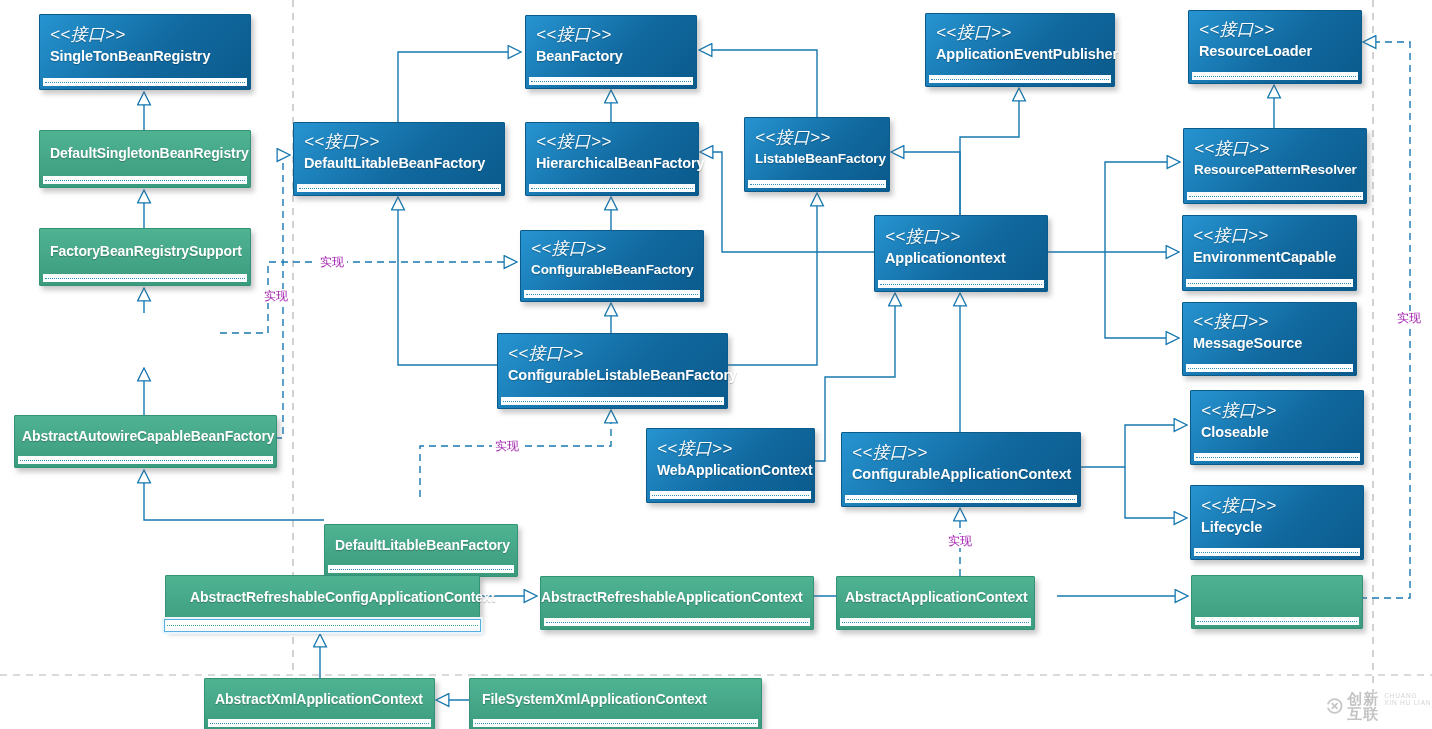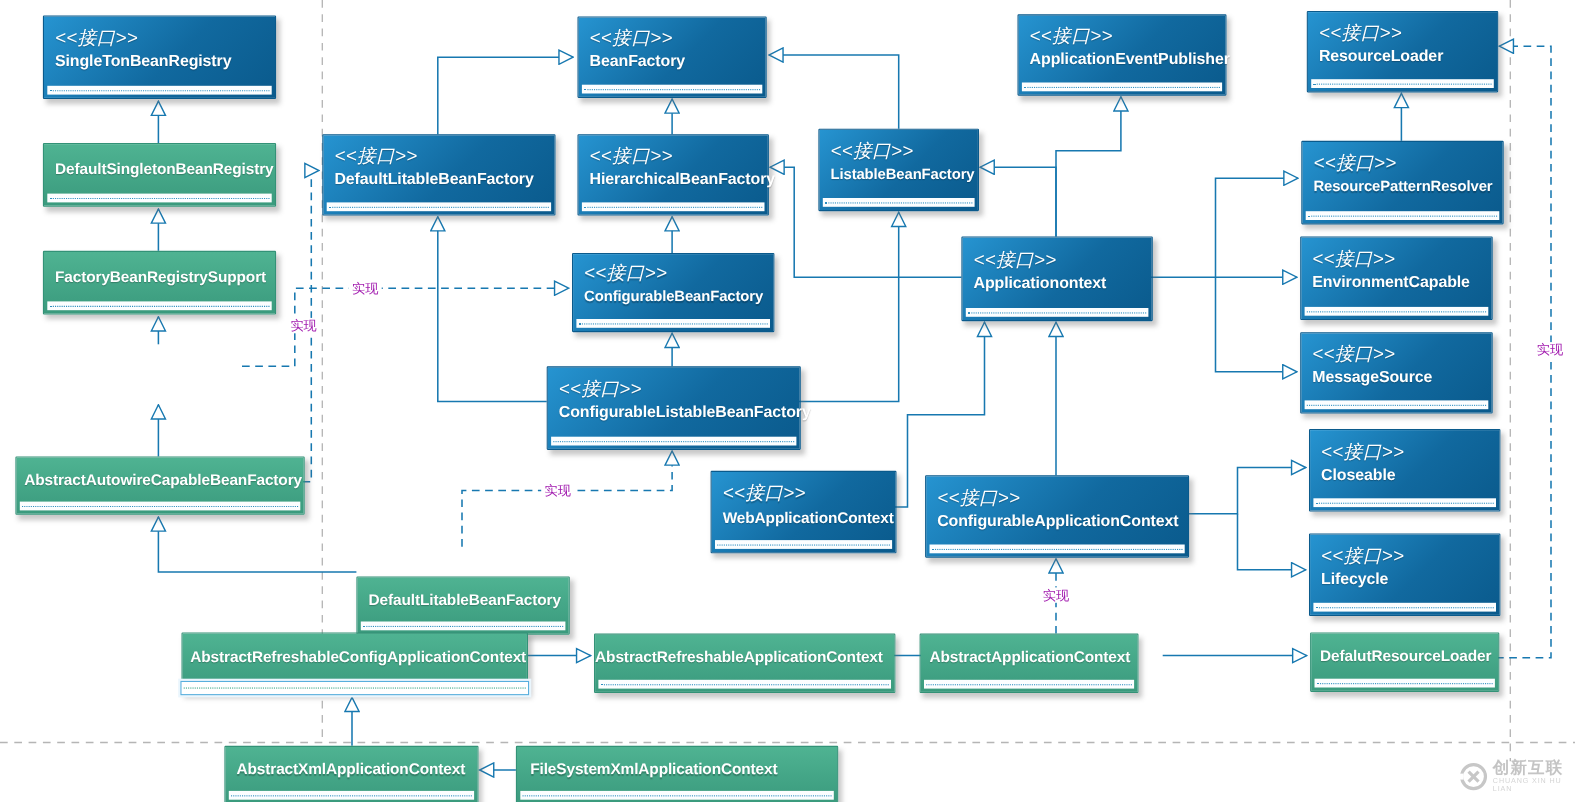--- a/index.html
+++ b/index.html
@@ -23,21 +23,21 @@
   .node .c::after{content:"";position:absolute;left:2px;right:2px;top:45%;border-top:1px dotted #2e8fc0;}
   .node.sel .c{left:-2px;right:-2px;bottom:-3px;height:11px;background:#fff;
                border:1px solid #58aedd;box-shadow:0 0 0 2px #eaf6fd;}
   .node.sel .c::after{border-top:1px dotted #3aa586;}
 
   .impl-label{position:absolute;transform:translate(-50%,-50%);background:#fff;color:#a21caf;
               font-size:12px;padding:0 3px;line-height:14px;white-space:nowrap;}
 
   #watermark{position:absolute;left:1326px;top:686px;width:106px;height:40px;display:flex;
              align-items:center;gap:4px;color:#c7c7c7;}
-  #watermark .wm-txt{display:flex;flex-direction:column;line-height:1;}
+  #watermark .wm-txt{display:flex;flex-direction:row;line-height:1;}
   #watermark .wm-brand{font-size:15px;font-weight:bold;letter-spacing:1px;color:#c4c4c4;}
   #watermark .wm-sub{font-size:6.5px;letter-spacing:.8px;color:#d4d4d4;margin-top:2px;}
 </style>
 </head>
 <body>
 
 <div id="stage">
 
   <svg class="wires">
     <defs>
@@ -223,41 +223,38 @@
       <div class="c"></div>
   </div>
   <div class="node iface" style="left:1190px;top:485px;width:172px;height:73px">
     <div class="t">
         <div class="stereo">&lt;&lt;接口&gt;&gt;</div>
         <div class="nm">Lifecycle</div>
       </div>
       <div class="c"></div>
   </div>
   <div class="node cls sel" style="left:165px;top:575px;width:313px;height:53px">
-    <div class="t" style="padding-left:7px">
+    <div class="t" style="padding-left:24px">
         <div class="nm">AbstractRefreshableConfigApplicationContext</div>
       </div>
       <div class="c"></div>
   </div>
   <div class="node cls" style="left:540px;top:576px;width:272px;height:52px">
     <div class="t" style="padding-left:0">
         <div class="nm">AbstractRefreshableApplicationContext</div>
       </div>
       <div class="c"></div>
   </div>
   <div class="node cls" style="left:836px;top:576px;width:197px;height:52px">
     <div class="t" style="padding-left:8px">
         <div class="nm">AbstractApplicationContext</div>
       </div>
       <div class="c"></div>
   </div>
   <div class="node cls" style="left:1191px;top:575px;width:170px;height:52px">
-    <div class="t" style="padding-left:8px">
-        <div class="nm">DefalutResourceLoader</div>
-      </div>
       <div class="c"></div>
   </div>
   <div class="node cls" style="left:204px;top:678px;width:229px;height:51px">
     <div class="t">
         <div class="nm">AbstractXmlApplicationContext</div>
       </div>
       <div class="c"></div>
   </div>
   <div class="node cls" style="left:469px;top:678px;width:291px;height:51px">
     <div class="t" style="padding-left:12px">

